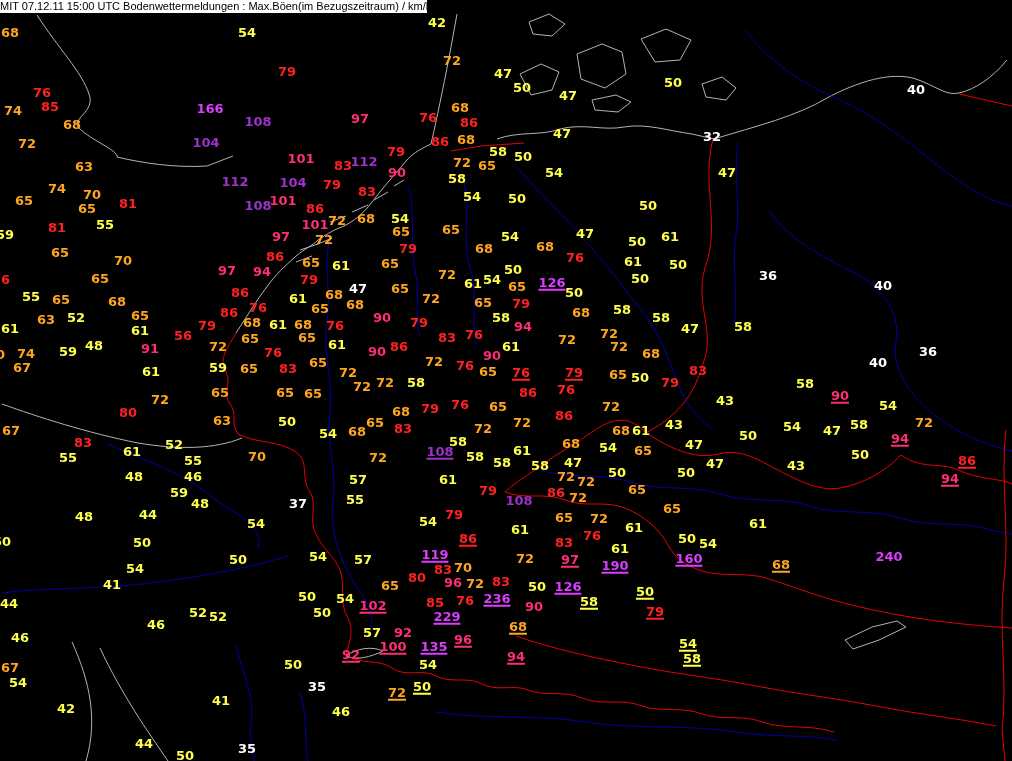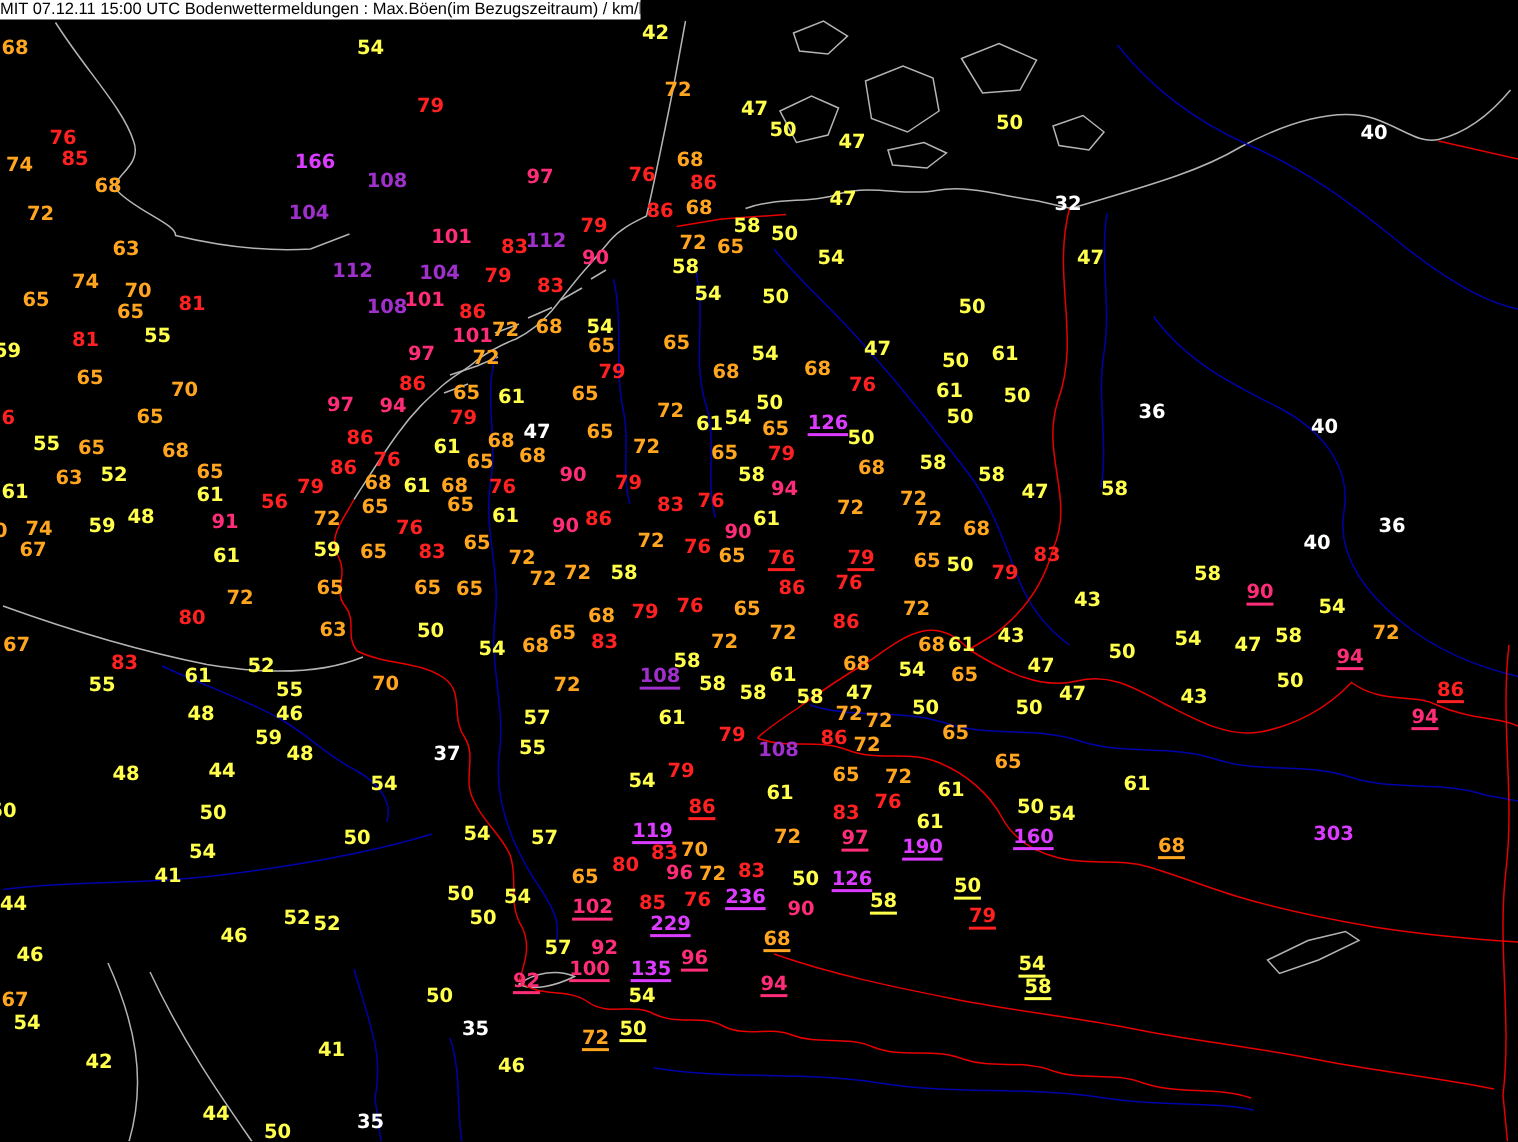--- a/index.html
+++ b/index.html
@@ -344,41 +344,41 @@
       <span class="st" style="left: 708px; top: 544px; color: rgb(255, 255, 76);">54</span>
       <span class="st" style="left: 620px; top: 549px; color: rgb(255, 255, 76);">61</span>
       <span class="st" style="left: 238px; top: 560px; color: rgb(255, 255, 76);">50</span>
       <span class="st" style="left: 318px; top: 557px; color: rgb(255, 255, 76);">54</span>
       <span class="st" style="left: 363px; top: 560px; color: rgb(255, 255, 76);">57</span>
       <span class="st u" style="left: 435px; top: 556px; color: rgb(220, 60, 255);">119</span>
       <span class="st" style="left: 525px; top: 559px; color: rgb(255, 165, 31);">72</span>
       <span class="st u" style="left: 570px; top: 561px; color: rgb(255, 45, 120);">97</span>
       <span class="st u" style="left: 615px; top: 567px; color: rgb(220, 60, 255);">190</span>
       <span class="st u" style="left: 689px; top: 560px; color: rgb(220, 60, 255);">160</span>
-      <span class="st" style="left: 889px; top: 557px; color: rgb(220, 60, 255);">303</span>
+      <span class="st" style="left: 889px; top: 557px; color: rgb(220, 60, 255);">240</span>
       <span class="st u" style="left: 781px; top: 566px; color: rgb(255, 165, 31);">68</span>
       <span class="st" style="left: 135px; top: 569px; color: rgb(255, 255, 76);">54</span>
       <span class="st" style="left: 443px; top: 570px; color: rgb(255, 33, 33);">83</span>
       <span class="st" style="left: 463px; top: 568px; color: rgb(255, 165, 31);">70</span>
       <span class="st" style="left: 112px; top: 585px; color: rgb(255, 255, 76);">41</span>
       <span class="st" style="left: 417px; top: 578px; color: rgb(255, 33, 33);">80</span>
       <span class="st" style="left: 453px; top: 583px; color: rgb(255, 45, 120);">96</span>
       <span class="st" style="left: 475px; top: 584px; color: rgb(255, 165, 31);">72</span>
       <span class="st" style="left: 501px; top: 582px; color: rgb(255, 33, 33);">83</span>
       <span class="st" style="left: 390px; top: 586px; color: rgb(255, 165, 31);">65</span>
       <span class="st" style="left: 537px; top: 587px; color: rgb(255, 255, 76);">50</span>
       <span class="st u" style="left: 568px; top: 588px; color: rgb(220, 60, 255);">126</span>
       <span class="st u" style="left: 645px; top: 593px; color: rgb(255, 255, 76);">50</span>
       <span class="st" style="left: 9px; top: 604px; color: rgb(255, 255, 76);">44</span>
       <span class="st" style="left: 307px; top: 597px; color: rgb(255, 255, 76);">50</span>
       <span class="st" style="left: 345px; top: 599px; color: rgb(255, 255, 76);">54</span>
       <span class="st" style="left: 435px; top: 603px; color: rgb(255, 33, 33);">85</span>
       <span class="st" style="left: 465px; top: 601px; color: rgb(255, 33, 33);">76</span>
       <span class="st u" style="left: 497px; top: 600px; color: rgb(220, 60, 255);">236</span>
-      <span class="st u" style="left: 395px; top: 607px; color: rgb(255, 45, 120);">102</span>
+      <span class="st u" style="left: 373px; top: 607px; color: rgb(255, 45, 120);">102</span>
       <span class="st" style="left: 534px; top: 607px; color: rgb(255, 45, 120);">90</span>
       <span class="st u" style="left: 589px; top: 603px; color: rgb(255, 255, 76);">58</span>
       <span class="st u" style="left: 655px; top: 613px; color: rgb(255, 33, 33);">79</span>
       <span class="st" style="left: 198px; top: 613px; color: rgb(255, 255, 76);">52</span>
       <span class="st" style="left: 218px; top: 617px; color: rgb(255, 255, 76);">52</span>
       <span class="st" style="left: 322px; top: 613px; color: rgb(255, 255, 76);">50</span>
       <span class="st u" style="left: 447px; top: 618px; color: rgb(220, 60, 255);">229</span>
       <span class="st" style="left: 156px; top: 625px; color: rgb(255, 255, 76);">46</span>
       <span class="st u" style="left: 518px; top: 628px; color: rgb(255, 165, 31);">68</span>
       <span class="st" style="left: 20px; top: 638px; color: rgb(255, 255, 76);">46</span>

